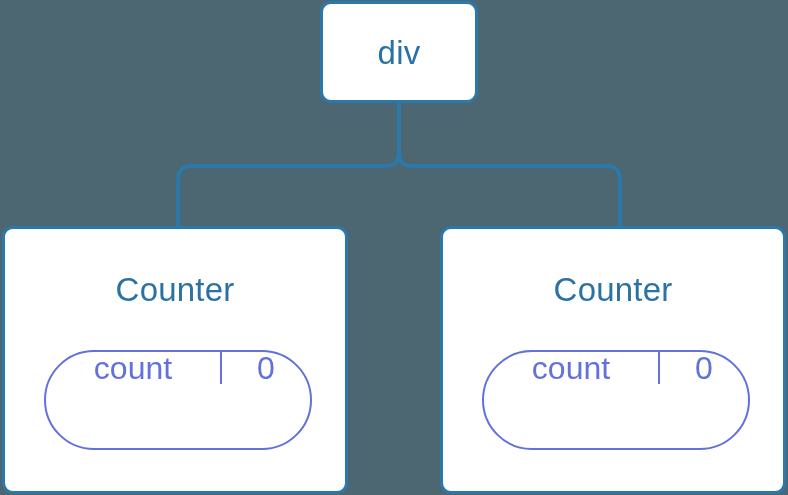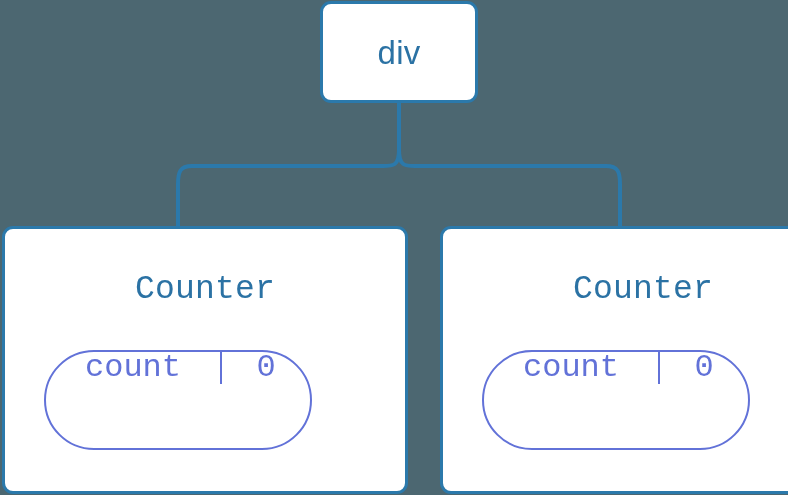--- a/index.html
+++ b/index.html
@@ -53,23 +53,22 @@
   .node-root .node-title {
     font-size: 33px;
     color: #2b72a4;
     letter-spacing: 0.2px;
     line-height: 1;
   }
 
   
   .node-child {
     top: 226px;
-    width: 406px;
+    width: 346px;
     height: 268px;
-    font-family: Liberation Mono, monospace;
   }
   .node-child.left  { left: 2px; }
   .node-child.right { left: 440px; }
 
   .node-child .node-title {
     position: absolute;
     left: 0;
     right: 0;
     top: 44px;
     text-align: center;

